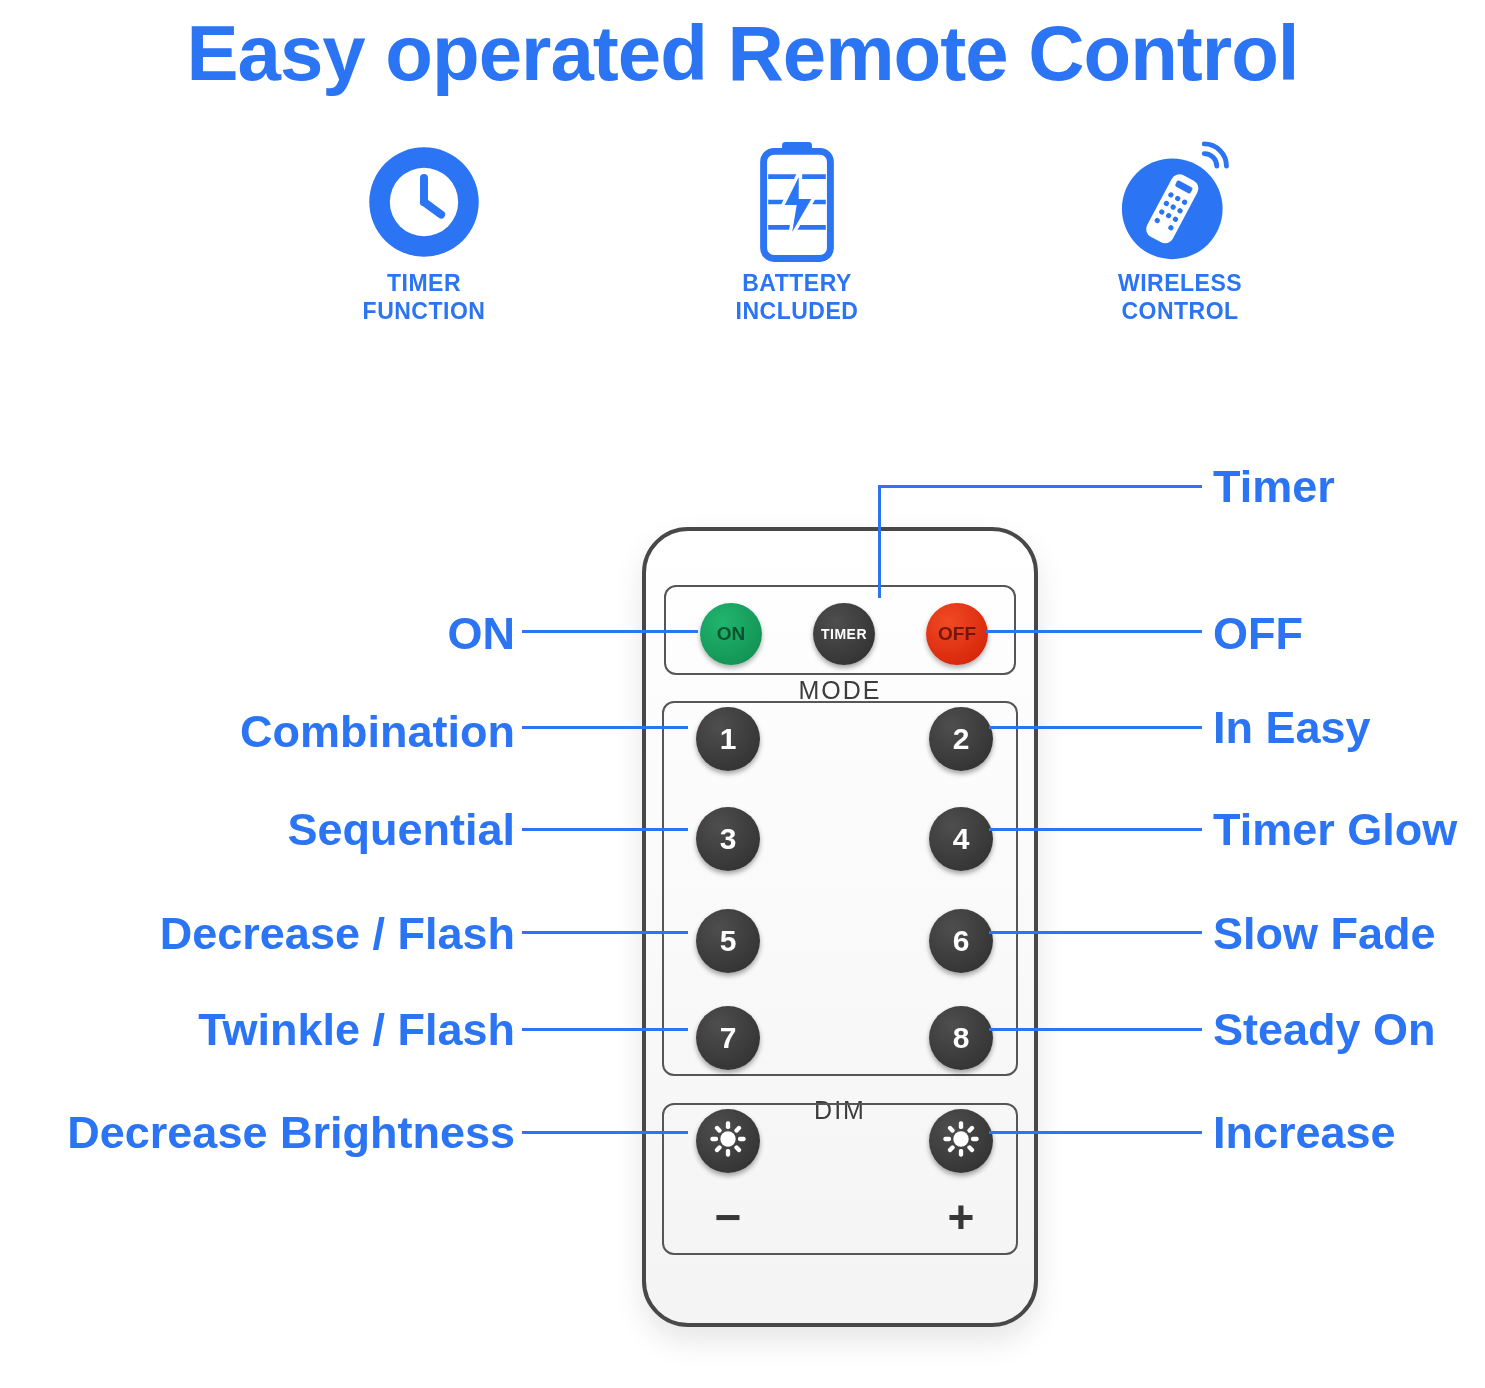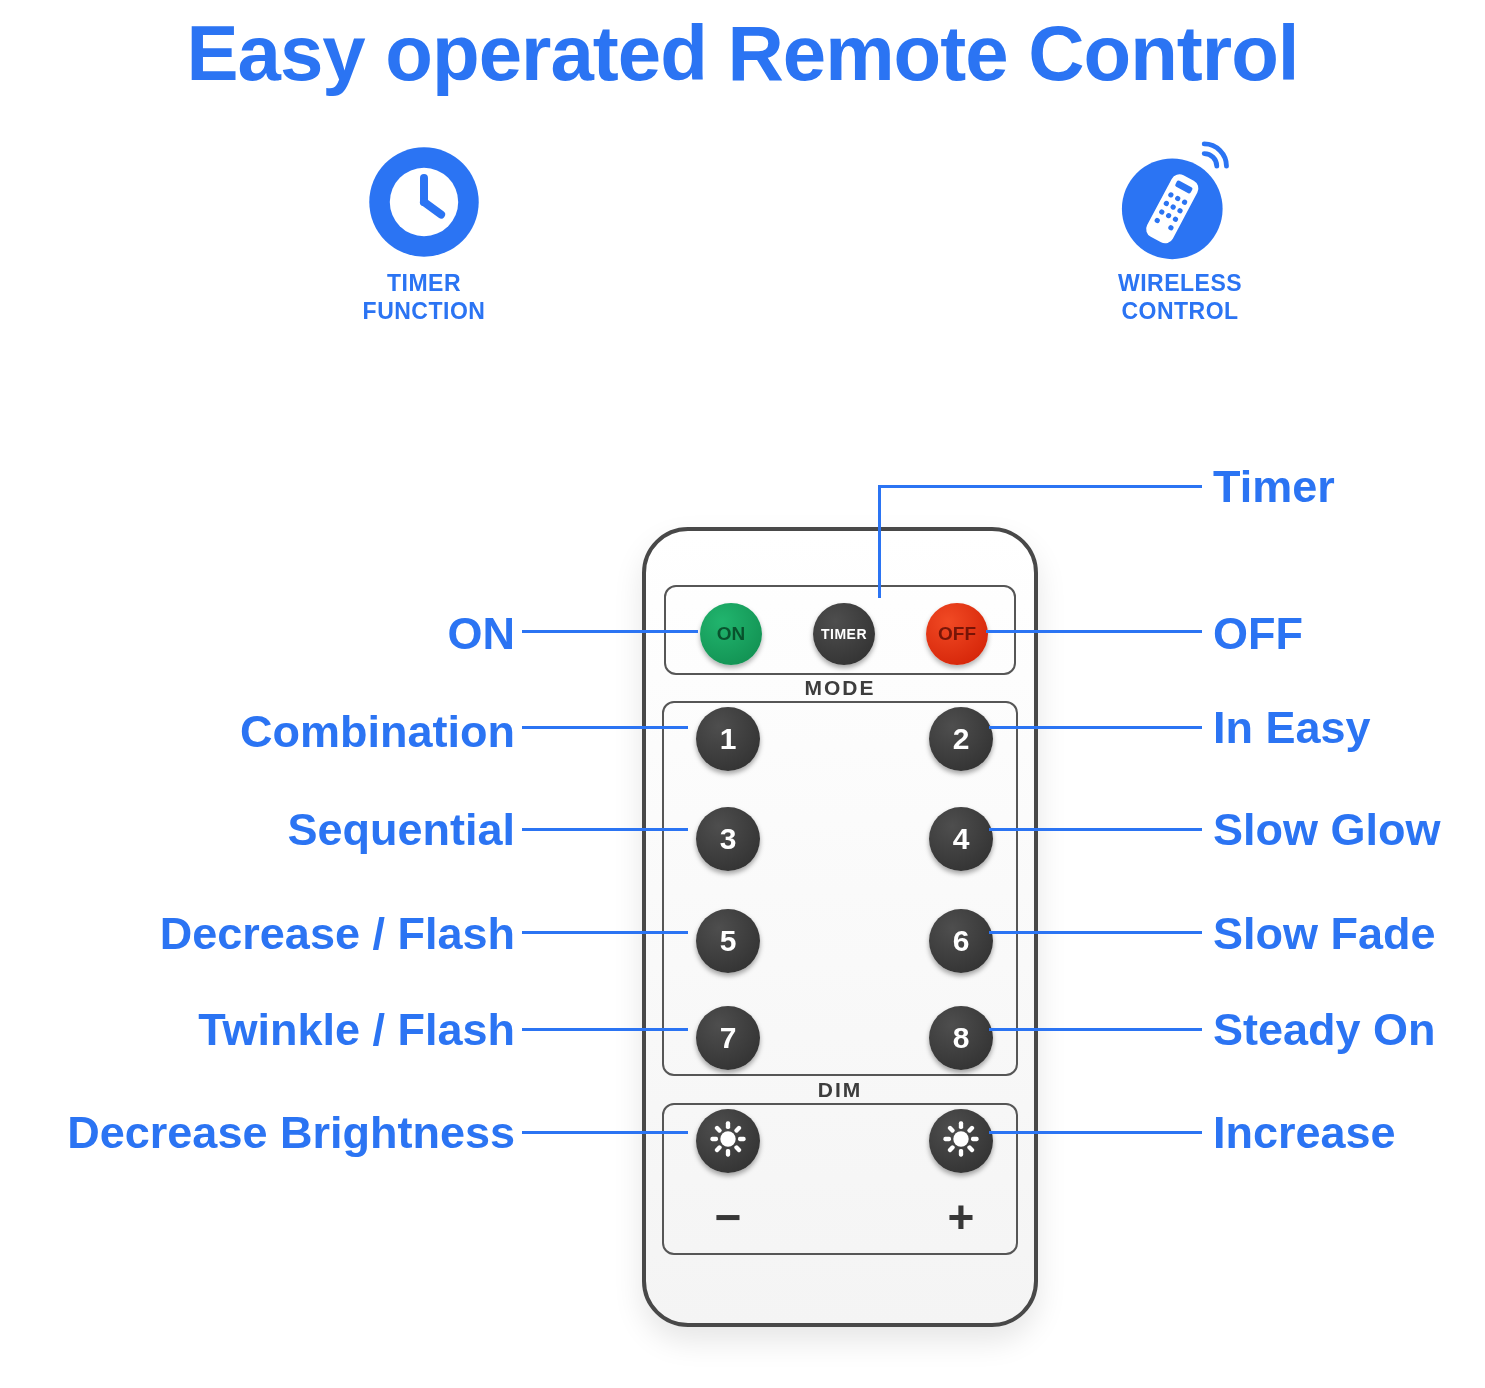--- a/index.html
+++ b/index.html
@@ -19,23 +19,23 @@
   
   .remote { position:absolute; left:642px; top:527px; width:396px; height:800px;
             border:4px solid #484848; border-radius:46px;
             background:linear-gradient(180deg,#ffffff 0%,#f4f4f4 100%);
             box-shadow:0 14px 30px rgba(0,0,0,.10); }
   .panel { position:absolute; border:2px solid #565656; border-radius:12px; background:transparent; }
   .panel-power { left:18px; top:54px; width:352px; height:90px; }
   .panel-mode  { left:16px; top:170px; width:356px; height:375px; }
   .panel-dim   { left:16px; top:572px; width:356px; height:152px; }
   .section-label { position:absolute; left:0; width:100%; text-align:center;
-                   font-size:21px; font-weight:bold; color:#3d3d3d; letter-spacing:2px; }
+                   font-size:25px; font-weight:normal; color:#3d3d3d; letter-spacing:2px; }
   .mode-label { top:145px; }
-  .dim-label  { top:547px; }
+  .dim-label  { top:565px; }
 
   .rbtn { position:absolute; border-radius:50%; display:flex; align-items:center;
           justify-content:center; font-weight:bold; }
   .dark  { background:radial-gradient(circle at 36% 30%, #4e4e4e, #2d2d2d);
            box-shadow:0 3px 5px rgba(0,0,0,.35); }
   .green { background:radial-gradient(circle at 36% 30%, #21b56e, #0f8a4d);
            box-shadow:0 3px 5px rgba(0,0,0,.30); }
   .red   { background:radial-gradient(circle at 36% 30%, #f14a24, #cf1d03);
            box-shadow:0 3px 5px rgba(0,0,0,.30); }
 
@@ -77,20 +77,36 @@
         <path d="M50 50 L65 61" stroke="#2b74f3" stroke-width="7" stroke-linecap="round"></path>
         <circle cx="50" cy="50" r="3.5" fill="#2b74f3"></circle>
       </svg>
     </div>
     <div class="f-label">
       <div>TIMER</div>
       <div>FUNCTION</div>
     </div>
   </div>
 
+  <div class="feature feat-2">
+    <div class="f-icon">
+      <svg width="76" height="120" viewBox="0 0 66 104">
+        <rect x="20" y="0" width="26" height="10" rx="3" fill="#2b74f3"></rect>
+        <rect x="4" y="8" width="58" height="93" rx="9" fill="#ffffff" stroke="#2b74f3" stroke-width="6"></rect>
+        <line x1="8" y1="30" x2="58" y2="30" stroke="#2b74f3" stroke-width="4"></line>
+        <line x1="8" y1="52" x2="58" y2="52" stroke="#2b74f3" stroke-width="4"></line>
+        <line x1="8" y1="74" x2="58" y2="74" stroke="#2b74f3" stroke-width="4"></line>
+        <path d="M36 24 L20 56 L31 56 L26 86 L48 48 L36 48 Z" fill="#2b74f3" stroke="#ffffff" stroke-width="3"></path>
+      </svg>
+    </div>
+    <div class="f-label">
+      <div>BATTERY</div>
+      <div>INCLUDED</div>
+    </div>
+  </div>
 
   <div class="feature feat-3">
     <div class="f-icon">
       <svg width="126" height="122" viewBox="0 0 130 126">
         <circle cx="57" cy="70" r="52" fill="#2b74f3"></circle>
         <g transform="rotate(28 57 70)">
           <rect x="42" y="34" width="30" height="72" rx="9" fill="#ffffff"></rect>
           <rect x="48" y="41" width="18" height="7" rx="2" fill="#2b74f3"></rect>
           <circle cx="49" cy="58" r="2.7" fill="#2b74f3"></circle>
             <circle cx="57" cy="58" r="2.7" fill="#2b74f3"></circle>
@@ -202,21 +218,21 @@
   <div class="ann ann-l" style="top:606px">ON</div>
   <div class="ann ann-l" style="top:704px">Combination</div>
   <div class="ann ann-l" style="top:802px">Sequential</div>
   <div class="ann ann-l" style="top:906px">Decrease / Flash</div>
   <div class="ann ann-l" style="top:1002px">Twinkle / Flash</div>
   <div class="ann ann-l" style="top:1105px">Decrease Brightness</div>
 
   <div class="ann ann-r" style="top:459px">Timer</div>
   <div class="ann ann-r" style="top:606px">OFF</div>
   <div class="ann ann-r" style="top:700px">In Easy</div>
-  <div class="ann ann-r" style="top:802px">Slow Glow</div>
+  <div class="ann ann-r" style="top:802px">Timer Glow</div>
   <div class="ann ann-r" style="top:906px">Slow Fade</div>
   <div class="ann ann-r" style="top:1002px">Steady On</div>
   <div class="ann ann-r" style="top:1105px">Increase</div>
 
   <div class="line h" style="left:522px;top:630px;width:176px"></div>
   <div class="line h" style="left:522px;top:726px;width:166px"></div>
   <div class="line h" style="left:522px;top:828px;width:166px"></div>
   <div class="line h" style="left:522px;top:931px;width:166px"></div>
   <div class="line h" style="left:522px;top:1028px;width:166px"></div>
   <div class="line h" style="left:522px;top:1131px;width:166px"></div>

